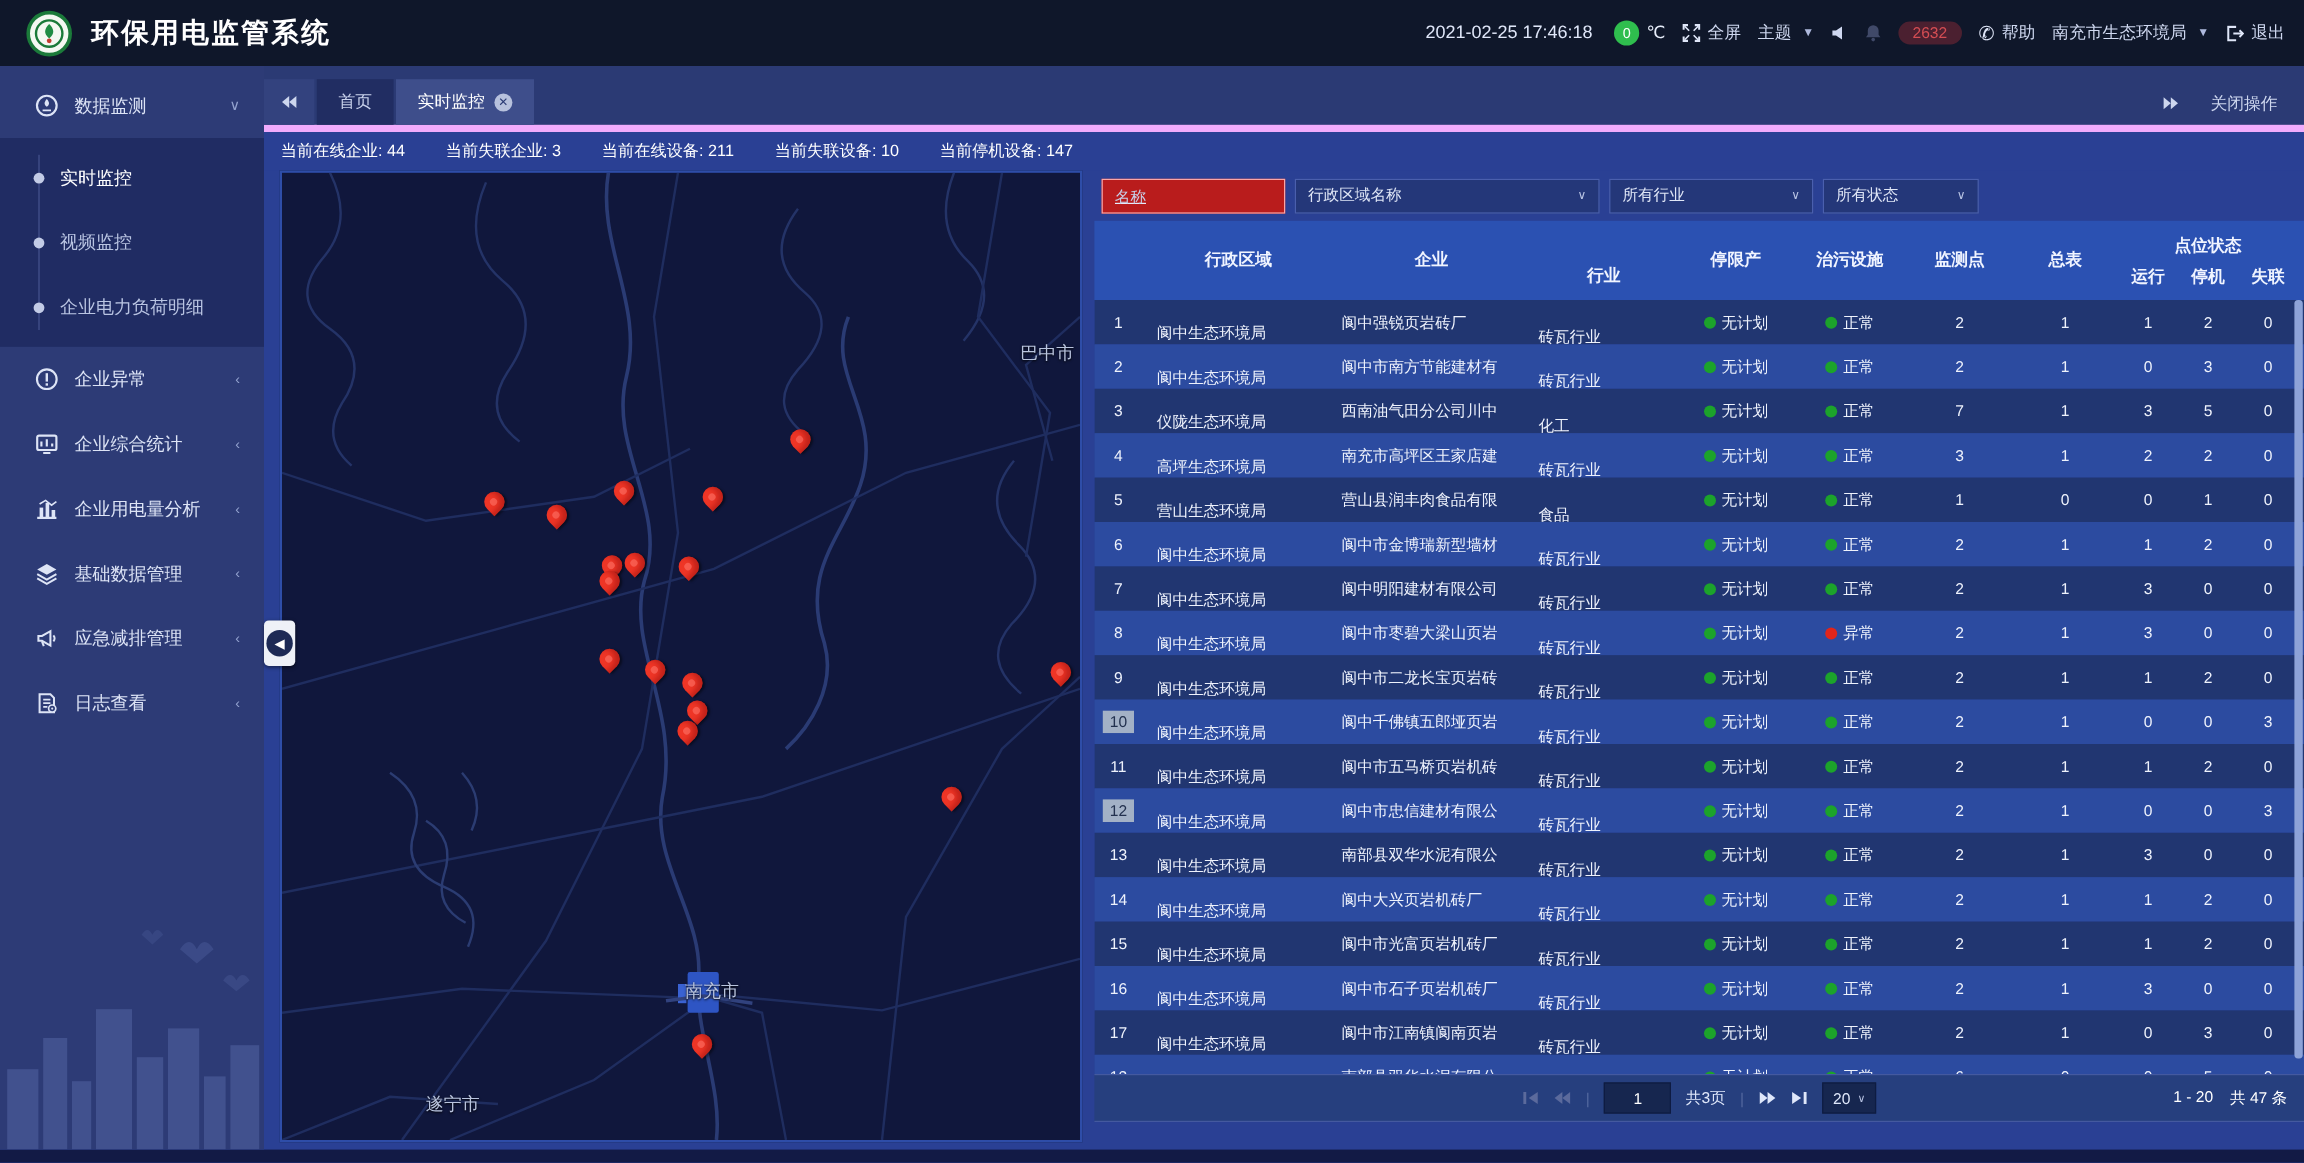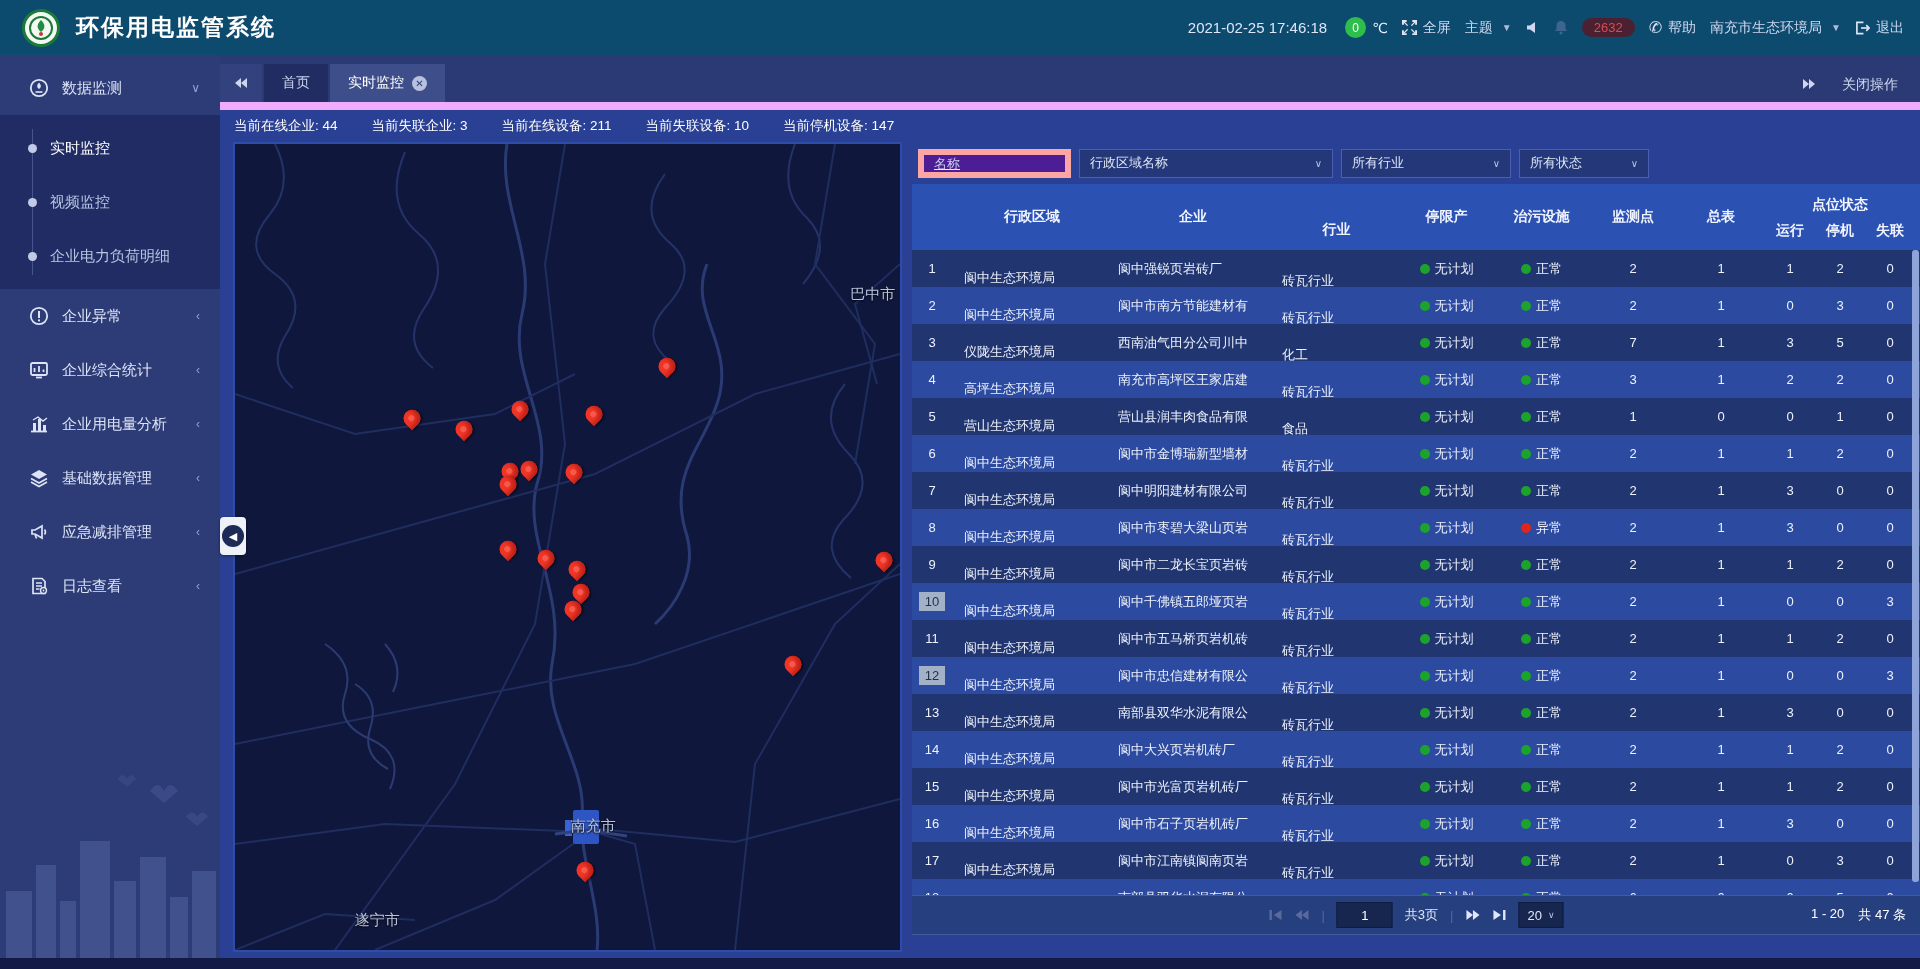--- a/index.html
+++ b/index.html
@@ -1,21 +1,21 @@
 <!DOCTYPE html>
 <html style="--c-green: #1ca32b; --c-red: #e0251b; --c-marker: #ee3526;"><head>
 <meta charset="utf-8">
 <style>
   * { box-sizing: border-box; }
   html,body { margin:0; padding:0; width:1920px; height:969px; overflow:hidden;
     font-family:"Liberation Sans","DejaVu Sans",sans-serif; background:#2a4094; }
   .app { width:1920px; height:969px; display:flex; flex-direction:column; }
 
   
-  .hdr { height:55px; background:#0c4a6e; display:flex; align-items:center; justify-content:space-between; flex:0 0 55px; }
+  .hdr { height:55px; background:#0f172a; display:flex; align-items:center; justify-content:space-between; flex:0 0 55px; }
   .hdr-left { display:flex; align-items:center; padding-left:22px; }
   .logo { width:38px; height:38px; border-radius:50%; background:#f4f8f2; border:3px solid #1b7a3a;
     display:flex; align-items:center; justify-content:center; }
   .logo svg { display:block; }
   .app-title { color:#ffffff; font-size:23px; font-weight:bold; margin-left:16px; letter-spacing:2px; }
   .hdr-right { display:flex; align-items:center; color:#cfd8f0; font-size:14px; padding-right:16px; }
   .hdr-right > * { margin-left:14px; display:flex; align-items:center; }
   .datetime { font-size:15px; color:#dfe6f8; }
   .temp-badge { width:21px; height:21px; border-radius:50%; background:#2fbe4e; color:#fff; font-size:12px;
     display:flex; align-items:center; justify-content:center; margin-left:18px; }
@@ -48,21 +48,21 @@
   .collapse-handle { position:absolute; left:220px; top:462px; width:26px; height:38px; background:#eef1f7;
     border-radius:4px; display:flex; align-items:center; justify-content:center; z-index:30; cursor:pointer;
     box-shadow:0 1px 3px rgba(0,0,0,.4); }
   .collapse-handle .ch-circle { width:22px; height:22px; border-radius:50%; background:#1d2a55; color:#fff;
     font-size:11px; display:flex; align-items:center; justify-content:center; }
 
   
   .main { flex:1; display:flex; flex-direction:column; min-width:0; }
 
   
-  .tabbar { height:55px; flex:0 0 55px; background:#2b3a74; display:flex; align-items:flex-end; border-bottom:8px solid #f0abfc; }
+  .tabbar { height:55px; flex:0 0 55px; background:#2b3a74; display:flex; align-items:flex-end; border-bottom:6px solid #f0abfc; }
   .tabscroll { width:42px; height:38px; display:flex; align-items:center; justify-content:center; background:#33427e; cursor:pointer; margin-bottom:0; }
   .tabs { display:flex; align-items:flex-end; flex:1; }
   .tab { height:38px; padding:0 18px; display:flex; align-items:center; gap:8px; font-size:14px; color:#c9d2ec;
     background:#212d62; margin-left:2px; cursor:pointer; }
   .tab.active { background:#3e4e8b; color:#ffffff; }
   .tab-close { width:15px; height:15px; border-radius:50%; background:#b7c1dd; color:#2a3a74; font-size:10px; line-height:15px;
     text-align:center; font-weight:bold; cursor:pointer; }
   .tabbar-right { display:flex; align-items:center; gap:26px; padding:0 22px 8px 0; color:#cdd6ee; font-size:14px; }
   .tabbar-right .ops { cursor:pointer; }
 
@@ -78,21 +78,21 @@
   .map-panel svg.roads { position:absolute; inset:0; }
   .city-label { position:absolute; color:#b9c4de; font-size:15px; text-shadow:0 1px 2px #000; white-space:nowrap; }
   .marker { position:absolute; width:17px; height:17px; background:var(--c-marker,#ee3526);
     border-radius:50% 50% 50% 0; transform:translate(-50%,-90%) rotate(-45deg);
     box-shadow:inset -3px -3px 4px rgba(140,10,10,.45), 1px 2px 2px rgba(0,0,0,.45); }
   .marker::after { content:""; position:absolute; left:5px; top:5px; width:6px; height:6px; border-radius:50%; background:rgba(255,120,110,.55); }
 
   
   .right-panel { flex:1; margin-left:10px; display:flex; flex-direction:column; min-width:0; position:relative; }
   .filters { height:42px; flex:0 0 42px; display:flex; align-items:center; gap:8px; padding-left:6px; }
-  .f-input { width:153px; height:29px; background:#4c1d95; border:6px solid #fca5a5; color:#e6ecfa; font-size:13px;
+  .f-input { width:153px; height:29px; background:#b91c1c; border:1px solid #fca5a5; color:#e6ecfa; font-size:13px;
     padding:0 10px; outline:none; font-family:inherit;text-decoration:underline; }
   .f-input::placeholder { color:#c7d1ea; }
   .dd { height:29px; background:#243779; border:1px solid #4a5fae; color:#dfe6f6; font-size:13px;
     display:flex; align-items:center; justify-content:space-between; padding:0 10px; cursor:pointer; }
   .dd.w1{ width:254px; } .dd.w2{ width:170px; } .dd.w3{ width:130px; }
   .dd .dchev { font-size:10px; color:#b9c4e4; margin-left:8px; }
 
   
   .thead { height:66px; flex:0 0 66px; background:#2b51b2; display:flex; color:#f0f4ff; font-size:14px; font-weight:bold; }
   .th { display:flex; align-items:center; justify-content:center; }

